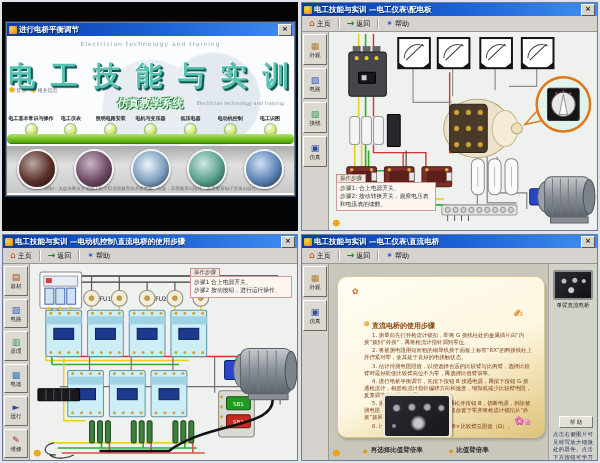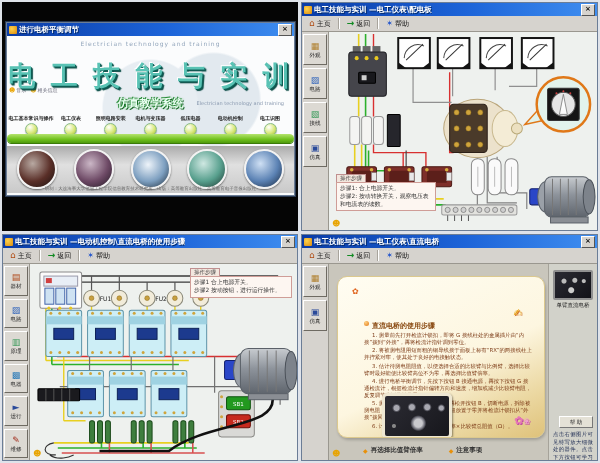--- a/index.html
+++ b/index.html
@@ -737,21 +737,21 @@
             <div class="br-help-tab">帮 助</div>
             <div class="br-help-text">点击右侧图片可见特写放大细微处的器件。点击下方按钮可学习相关知识。</div>
           </div>
           <div class="br-tabs">
             <span class="br-tab">
                 <span class="dm">◆</span>
                 <span>再选择比值臂倍率</span>
               </span>
             <span class="br-tab">
                 <span class="dm">◆</span>
-                <span>注意事项</span>
+                <span>比值臂倍率</span>
               </span>
           </div>
           <span class="smiley">☻</span>
         </div>
       </div>
     </div>
   </div>
 
 </div>
 

